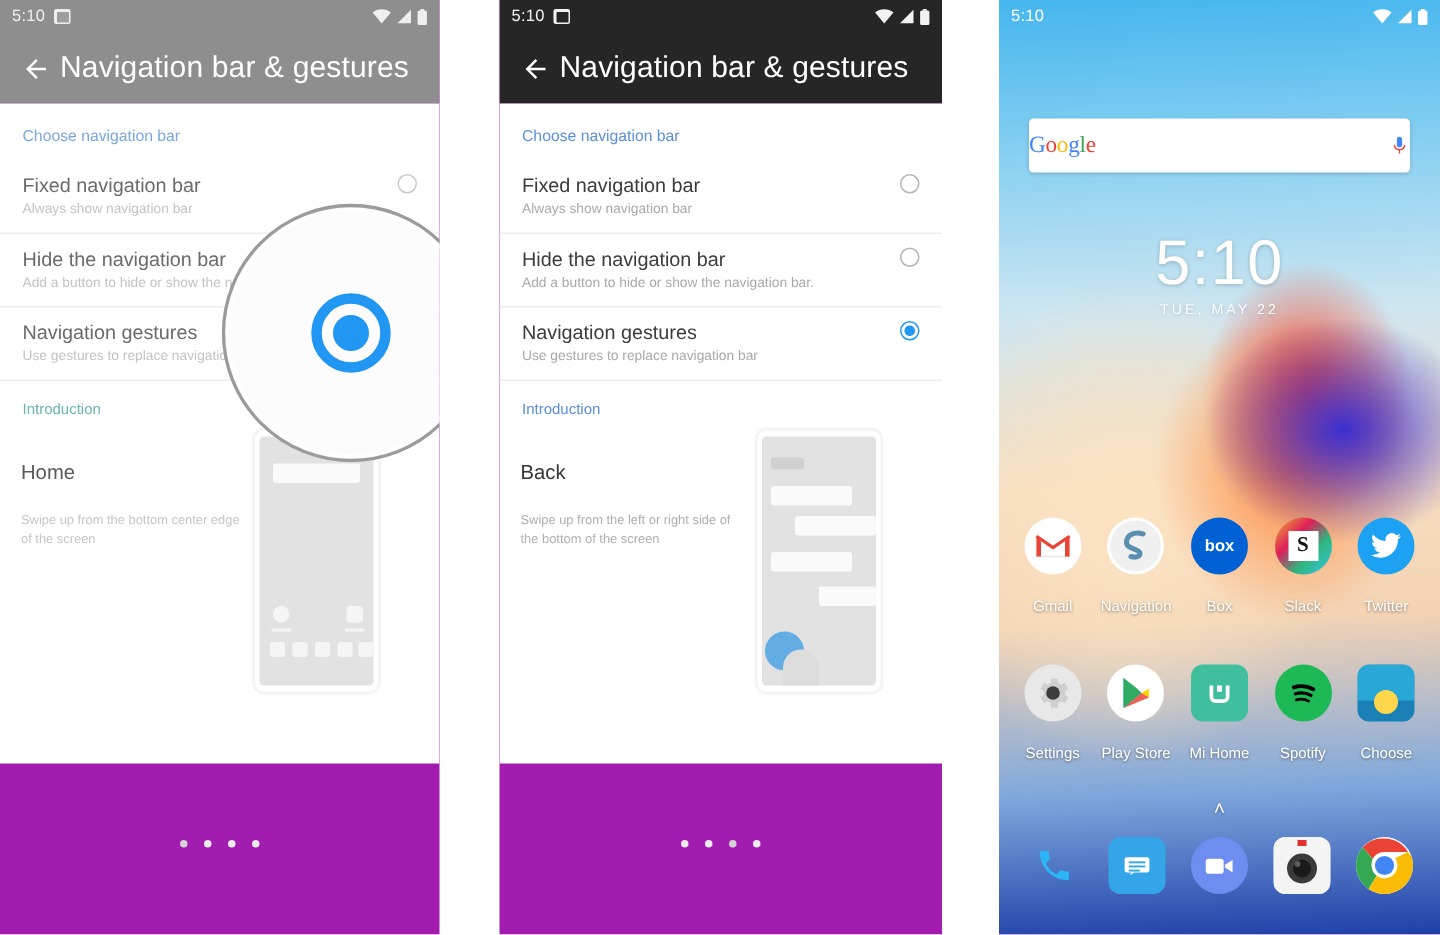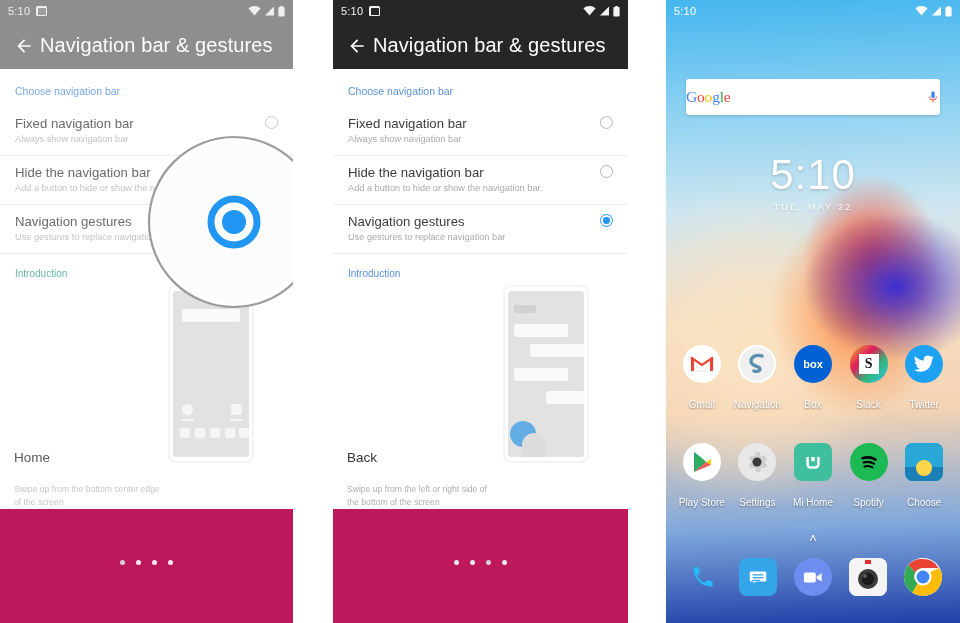--- a/index.html
+++ b/index.html
@@ -5,21 +5,21 @@
   * { box-sizing: border-box; margin: 0; padding: 0; }
   html, body {
     width: 960px; height: 623px;
     background: #ffffff;
     font-family: "Liberation Sans", sans-serif;
     overflow: hidden;
   }
   .stage { position: relative; width: 960px; height: 623px; background: #fff; }
 
   
-  .panel { position: absolute; top: 0; height: 623px; overflow: hidden; background: #be185d; }
+  .panel { position: absolute; top: 0; height: 623px; overflow: hidden; background: #a21caf; }
   #panel-one  { left: 0px;   width: 293px; }
   #panel-two  { left: 333px; width: 295px; }
   #panel-three{ left: 666px; width: 294px; }
 
   
   .statusbar {
     position: relative; height: 22px; width: 100%;
     display: flex; align-items: center; padding: 0 8px;
     font-size: 11px; letter-spacing: .2px;
   }
@@ -73,21 +73,21 @@
   .radio.on::after {
     content: ""; position: absolute; inset: 2.2px;
     border-radius: 50%; background: #2196f3;
   }
   #panel-one .radio { border-color: #c9c9c9; }
 
   
   .intro-label { color: #6ab5b0; font-size: 10px; padding: 14px 15px 0 15px; }
   #panel-two .intro-label { color: #5b8fd8; }
   .illus {
-    position: relative; display: flex; align-items: flex-end;
+    position: relative; display: flex; align-items: flex-start;
     padding: 28px 14px 0 14px; height: 230px;
   }
   .illus-text { width: 150px; }
   .illus-title { font-size: 13.5px; color: #5a5a5a; margin-bottom: 18px; }
   #panel-two .illus-title { color: #333; font-size: 13.5px; }
   .illus-desc { font-size: 8.6px; line-height: 1.5; color: #c6c6c6; }
   #panel-two .illus-desc { color: #aeaeae; }
 
   
   .mini-phone {
@@ -416,38 +416,38 @@
             <svg width="22" height="22" viewBox="0 0 24 24">
                 <path d="M23 4.9a9 9 0 0 1-2.6.7 4.5 4.5 0 0 0 2-2.5 9 9 0 0 1-2.9 1.1 4.5 4.5 0 0 0-7.7 4.1A12.8 12.8 0 0 1 2.5 3.6a4.5 4.5 0 0 0 1.4 6 4.5 4.5 0 0 1-2-.6 4.5 4.5 0 0 0 3.6 4.4 4.5 4.5 0 0 1-2 .1 4.5 4.5 0 0 0 4.2 3.1A9 9 0 0 1 1 18.5a12.7 12.7 0 0 0 6.9 2c8.3 0 12.8-6.9 12.8-12.8v-.6A9 9 0 0 0 23 4.9z" fill="#fff"></path>
               </svg>
           </span>
           <span class="app-label">Twitter</span>
         </div>
       </div>
 
       <div class="app-grid" id="row-two">
         <div class="app">
+          <span class="app-ic" style="background:#e8e8e8;">
+            <svg width="26" height="26" viewBox="0 0 24 24">
+                <path d="M19.4 13a7.9 7.9 0 0 0 0-2l2.1-1.6-2-3.5-2.5 1a7.7 7.7 0 0 0-1.7-1L14.9 3h-4l-.4 2.9c-.6.2-1.2.6-1.7 1l-2.5-1-2 3.5L6.4 11a7.9 7.9 0 0 0 0 2l-2.1 1.6 2 3.5 2.5-1c.5.4 1.1.8 1.7 1l.4 2.9h4l.4-2.9c.6-.2 1.2-.6 1.7-1l2.5 1 2-3.5z" fill="#cfcfcf"></path>
+                <circle cx="12" cy="12" r="4.2" fill="#3c3c3c"></circle>
+              </svg>
+          </span>
+          <span class="app-label">Settings</span>
+        </div>
+        <div class="app">
           <span class="app-ic" style="background:#fff;">
             <svg width="20" height="22" viewBox="0 0 20 22">
                 <path d="M2 1 14 11 2 21z" fill="#00c0ff"></path>
                 <path d="M2 1 10.5 7.5 14 11 2 21z" fill="#34a853" opacity=".9"></path>
                 <path d="M14 11 19 8l0 6z" fill="#ffd400"></path>
                 <path d="M2 21 14 11l5 3-17 7z" fill="#ea4335" opacity=".85"></path>
               </svg>
           </span>
           <span class="app-label">Play Store</span>
-        </div>
-        <div class="app">
-          <span class="app-ic" style="background:#e8e8e8;">
-            <svg width="26" height="26" viewBox="0 0 24 24">
-                <path d="M19.4 13a7.9 7.9 0 0 0 0-2l2.1-1.6-2-3.5-2.5 1a7.7 7.7 0 0 0-1.7-1L14.9 3h-4l-.4 2.9c-.6.2-1.2.6-1.7 1l-2.5-1-2 3.5L6.4 11a7.9 7.9 0 0 0 0 2l-2.1 1.6 2 3.5 2.5-1c.5.4 1.1.8 1.7 1l.4 2.9h4l.4-2.9c.6-.2 1.2-.6 1.7-1l2.5 1 2-3.5z" fill="#cfcfcf"></path>
-                <circle cx="12" cy="12" r="4.2" fill="#3c3c3c"></circle>
-              </svg>
-          </span>
-          <span class="app-label">Settings</span>
         </div>
         <div class="app">
           <span class="app-ic sq" style="background:#3fbf9e;">
             <svg width="20" height="20" viewBox="0 0 24 24">
                 <path d="M4 6v9a5 5 0 0 0 5 5h6a5 5 0 0 0 5-5V6h-3v9a2 2 0 0 1-2 2h-6a2 2 0 0 1-2-2V6z" fill="#fff"></path>
                 <path d="M10 6h4v5h-4z" fill="#fff"></path>
               </svg>
           </span>
           <span class="app-label">Mi Home</span>
         </div>

